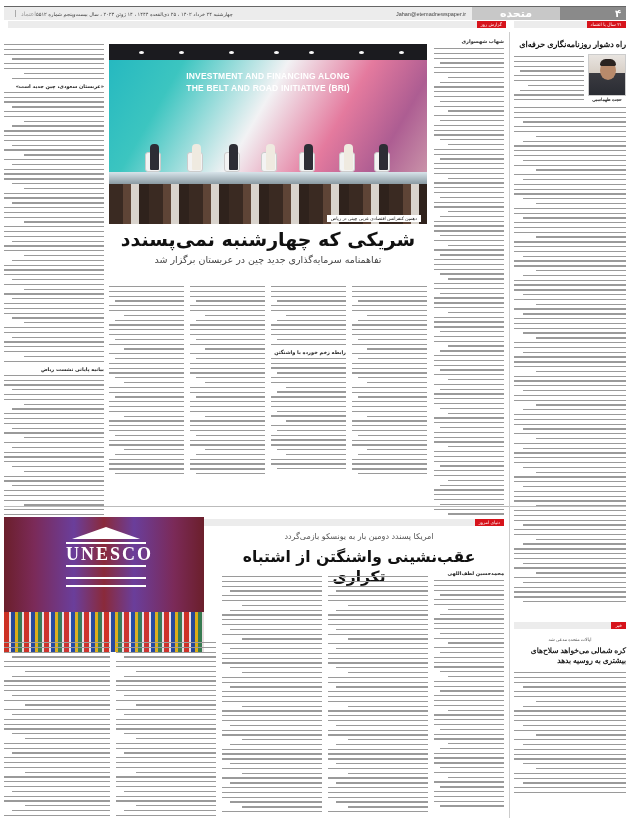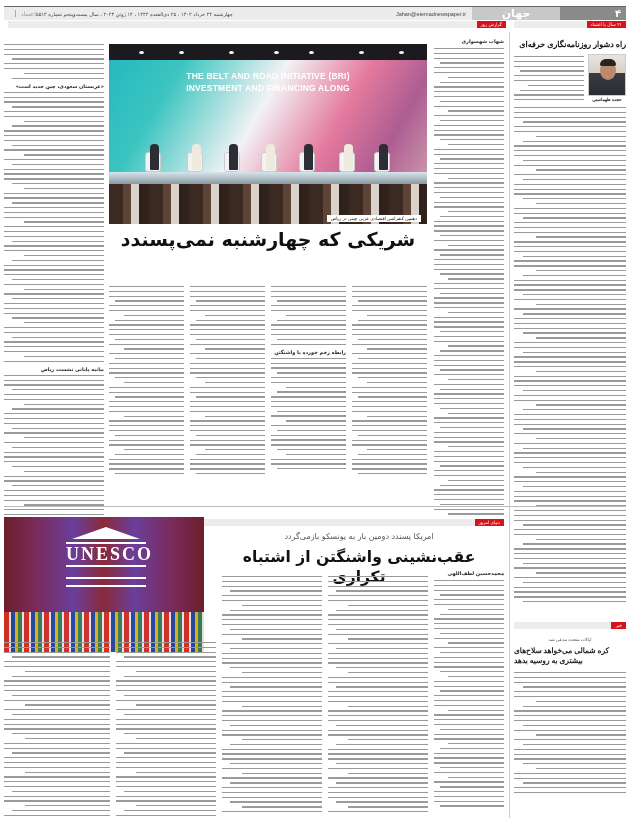--- a/index.html
+++ b/index.html
@@ -24,21 +24,21 @@
   .author-photo { width: 38px; height: 42px; background: linear-gradient(180deg,#e8e4e0 0%,#d8cfc6 45%,#3a3a40 46%,#2a2c33 100%); position: relative; border: 1px solid #ccc; }
   .author-photo::before { content: ""; position: absolute; left: 11px; top: 6px; width: 16px; height: 19px; border-radius: 50%; background: #b98a6b; }
   .author-photo::after { content: ""; position: absolute; left: 11px; top: 4px; width: 16px; height: 7px; border-radius: 8px 8px 2px 2px; background: #2b2320; }
   .author-name { font-size: 4.5px; font-weight: bold; text-align: center; margin-top: 1px; }
 
   .text-lines { position: relative; }
   .text-lines span { display: block; height: 1.3px; background: #9a9a9a; margin-bottom: 3.5px; }
   .text-lines span:nth-child(4n) { width: 92%; }
   .text-lines span:nth-child(7n) { width: 80%; }
 
-  .box-title { font-size: 7.5px; font-weight: bold; text-align: left; line-height: 10px; margin-top: 6px; }
+  .box-title { font-size: 7.5px; font-weight: bold; text-align: right; line-height: 10px; margin-top: 6px; }
   .box-kicker { font-size: 4.5px; color: #555; text-align: center; margin-top: 5px; }
 
   
   .reportcol { position: absolute; top: 32px; left: 434px; width: 70px; height: 470px; }
   .byline { font-size: 5px; font-weight: bold; text-align: right; margin-top: 6px; margin-bottom: 4px; }
 
   
   .main-photo { position: absolute; top: 44px; left: 109px; width: 318px; height: 180px; overflow: hidden;
     background: linear-gradient(180deg,#1b1b1f 0%,#1b1b1f 9%, transparent 9%),
                 linear-gradient(120deg,#23b7c0 0%,#3cc5c0 20%,#f2f2f4 45%,#e47a9e 65%,#ad5d92 80%,#d9b0b5 100%);
@@ -78,21 +78,21 @@
   .b-headline { position: absolute; top: 547px; left: 214px; width: 290px; text-align: center; font-size: 15.5px; font-weight: bold; color: #111; line-height: 20px; }
   .b-byline { position: absolute; top: 570px; left: 434px; width: 70px; font-size: 5px; font-weight: bold; text-align: right; }
   .bottom-cols { position: absolute; top: 580px; left: 4px; width: 500px; height: 236px; }
   .bcol { position: absolute; }
 </style>
 </head>
 <body>
 
 <div class="topbar">
   <div class="pageno">۴</div>
-  <div class="section">جهان</div>
+  <div class="section">متحده</div>
   <div class="meta">
     <span class="email">Jahan@etemadnewspaper.ir</span>
     <span style="display:flex;align-items:center;">
       <span>چهارشنبه ۲۴ خرداد ۱۴۰۲ ، ۲۵ ذی‌القعده ۱۴۴۴ ، ۱۴ ژوئن ۲۰۲۳ ، سال بیست‌وپنجم شماره ۵۵۱۲</span>
       <span class="logo">اعتماد</span>
     </span>
   </div>
 </div>
 
 <div class="labelbar" style="right:4px;width:112px;">
@@ -374,22 +374,22 @@
   <div class="stage-lights">
     <span style="left:30px"></span>
       <span style="left:70px"></span>
       <span style="left:120px"></span>
       <span style="left:165px"></span>
       <span style="left:200px"></span>
       <span style="left:250px"></span>
       <span style="left:290px"></span>
   </div>
   <div class="photo-text">
+    <div>INVESTMENT AND FINANCING ALONG</div>
     <div>THE BELT AND ROAD INITIATIVE (BRI)</div>
-    <div>INVESTMENT AND FINANCING ALONG</div>
   </div>
   <div class="chair" style="left:36px"></div>
     <div class="person" style="left:41px"></div>
   <div class="chair" style="left:78px"></div>
     <div class="person white" style="left:83px"></div>
   <div class="chair" style="left:115px"></div>
     <div class="person" style="left:120px"></div>
   <div class="chair" style="left:152px"></div>
     <div class="person white" style="left:157px"></div>
   <div class="chair" style="left:190px"></div>
@@ -398,20 +398,21 @@
     <div class="person white" style="left:235px"></div>
   <div class="chair" style="left:265px"></div>
     <div class="person" style="left:270px"></div>
   <div class="stage"></div>
   <div class="audience"></div>
   <div class="photo-caption">دهمین کنفرانس اقتصادی عربی چینی در ریاض</div>
 </div>
 
 <div class="headline">شریکی که چهارشنبه نمی‌پسندد</div>
 <div class="subhead">
+  <div>تفاهمنامه سرمایه‌گذاری جدید چین در عربستان برگزار شد</div>
 </div>
 
 <div class="mid-cols">
   <div class="col text-lines">
     <span></span>
       <span></span>
       <span></span>
       <span></span>
       <span></span>
       <span></span>

